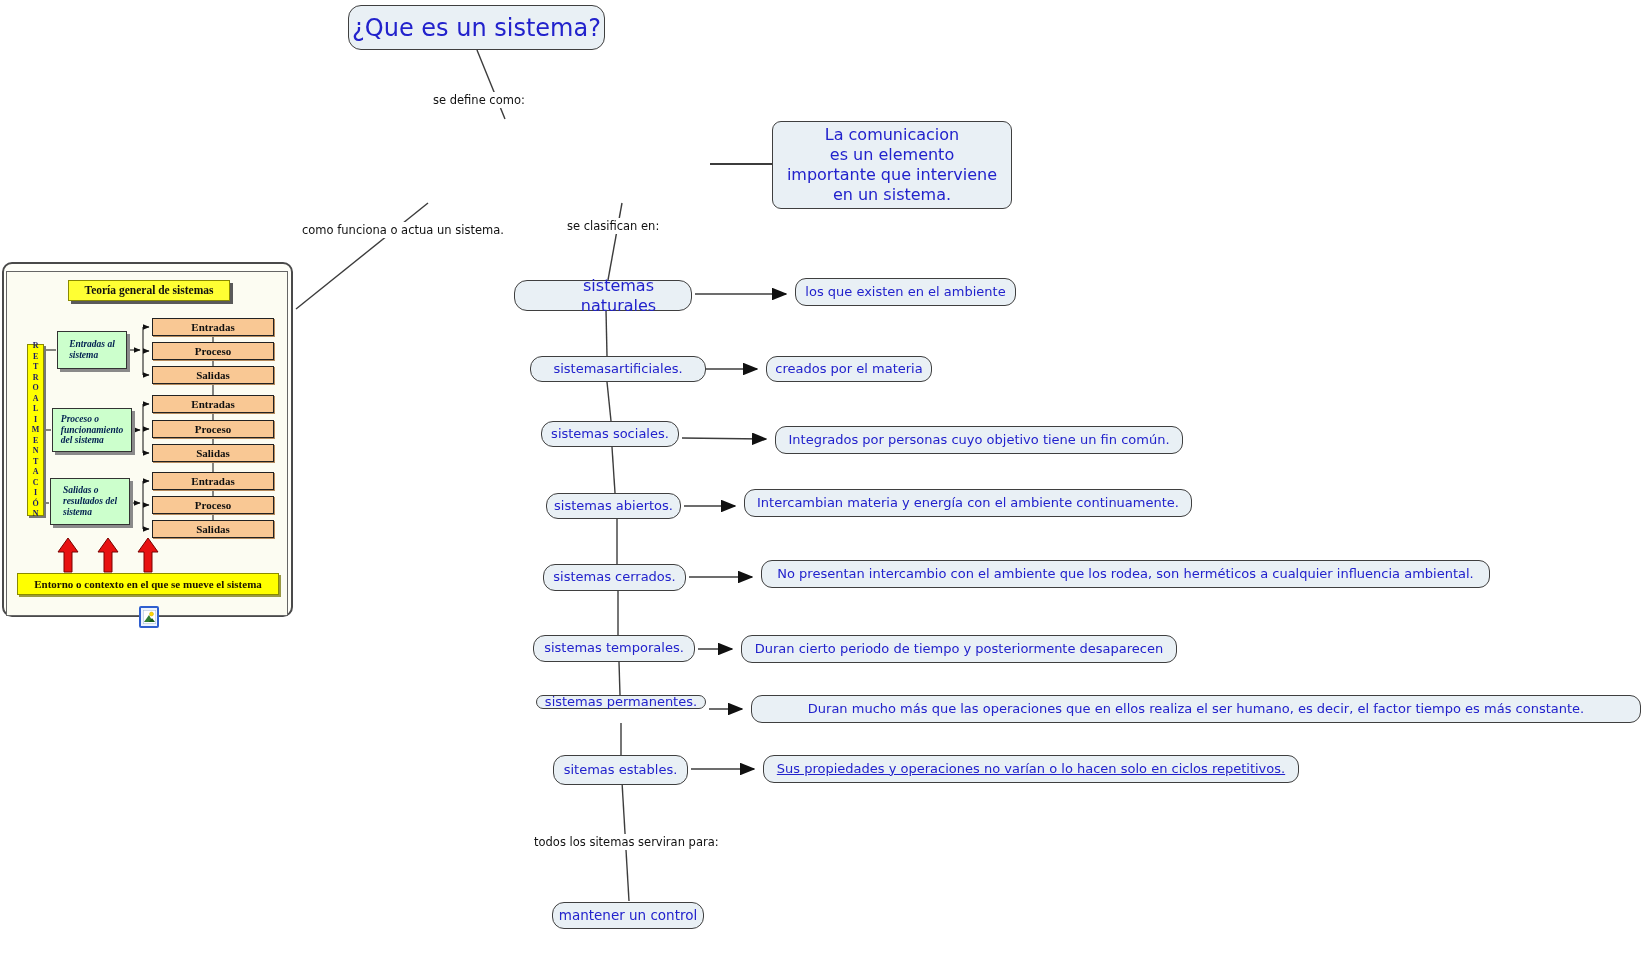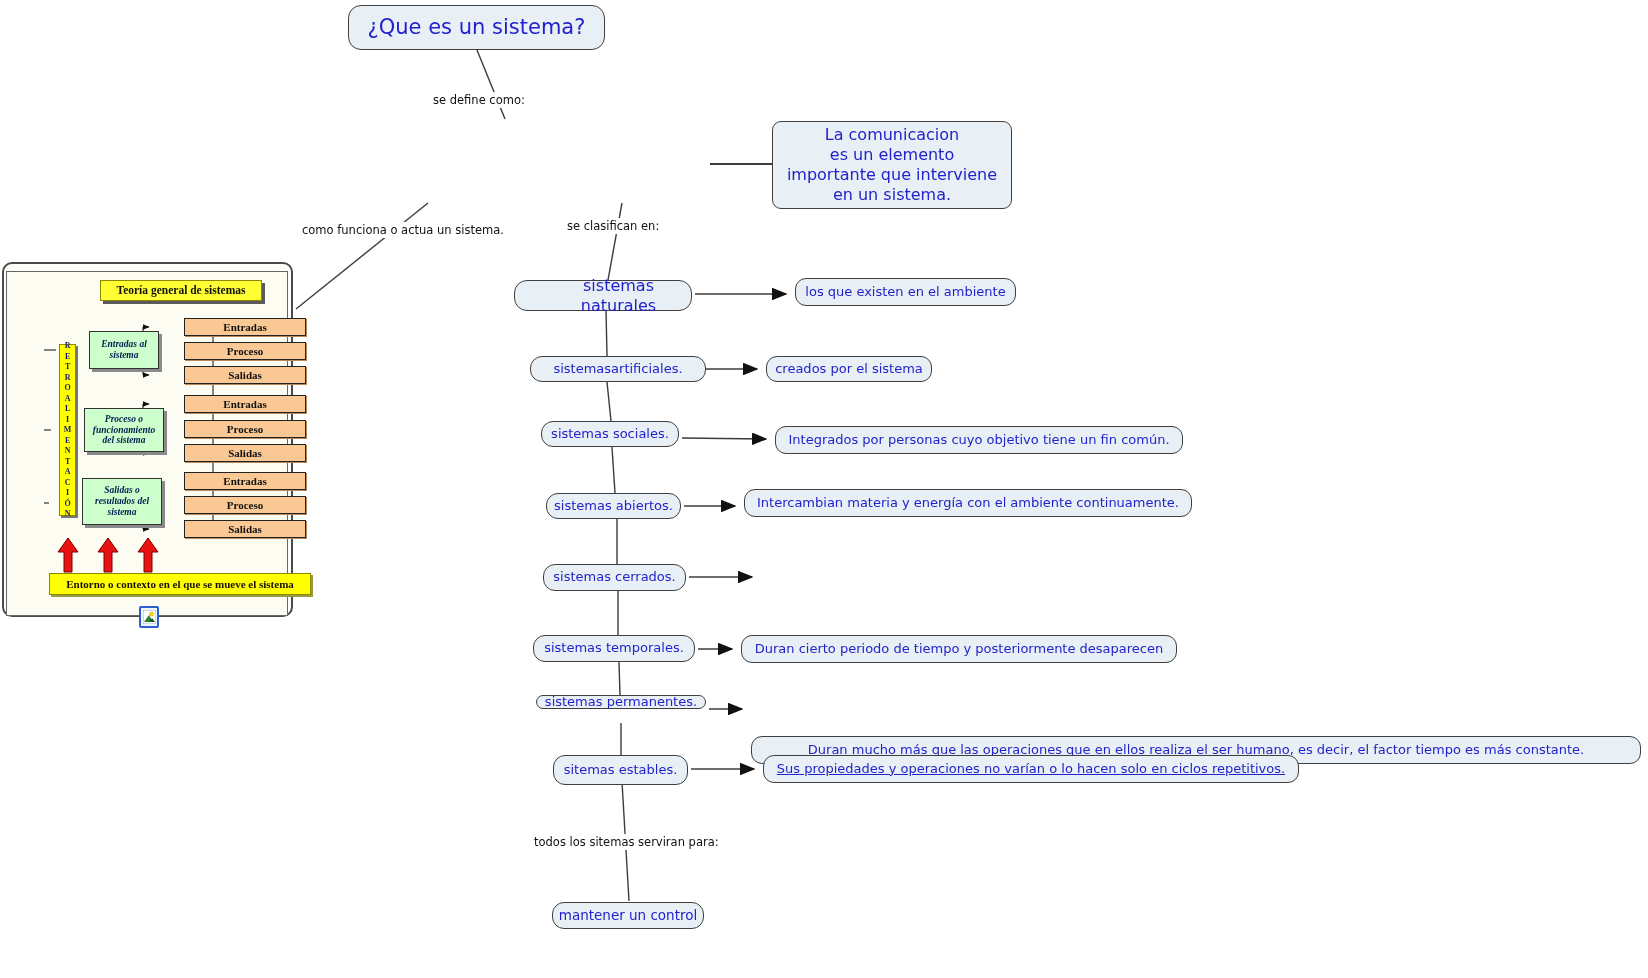--- a/index.html
+++ b/index.html
@@ -11,21 +11,21 @@
   
   .node {
     position: absolute; z-index: 3;
     background: #e9f0f5;
     border: 1.6px solid #3f3f3f;
     border-radius: 11px;
     color: #2222cc;
     display: flex; align-items: center; justify-content: center;
     text-align: center; white-space: pre-line; line-height: 1.25;
   }
-  .node.big { font-size: 21px; border-radius: 13px; }
+  .node.big { font-size: 24px; border-radius: 13px; }
   .node.def { font-size: 17px; border-radius: 14px; }
   .node.comm { font-size: 16px; border-radius: 9px; }
   .node.nat { font-size: 16px; border-radius: 13px; padding-left: 31px; }
   .node.small { font-size: 13px; border-radius: 12px; white-space: nowrap; }
   .node.desc { font-size: 13px; border-radius: 11px; white-space: nowrap; }
 
   .link-label {
     position: absolute; z-index: 3;
     background: #ffffff; color: #111111;
     font-size: 11.5px; padding: 1px 3px; white-space: nowrap;
@@ -36,22 +36,22 @@
     position: absolute; left: 2px; top: 262px; width: 291px; height: 355px;
     background: #fefef8; border: 2px solid #4a4a4a; border-radius: 10px; z-index: 1;
   }
   .tgs-inner {
     position: absolute; left: 6px; top: 271px; width: 282px; height: 345px;
     background: #fcfcf2; border: 1px solid #666666; z-index: 1;
   }
   .tgs-box {
     position: absolute; z-index: 3;
     font-family: "Liberation Serif", "DejaVu Serif", serif; font-weight: bold;
-    display: flex; align-items: center; justify-content: center; text-align: center;
-    white-space: pre-line; line-height: 1.15; margin-left: 32px;
+    display: flex; align-items: center; justify-content: center; text-align: left;
+    white-space: pre-line; line-height: 1.15;
   }
   .tgs-title {
     background: #ffff33; border: 1px solid #8a8a00; color: #101010;
     font-size: 11.5px; box-shadow: 3px 3px 0 #5a5a5a;
   }
   .tgs-green {
     background: #ccffcc; border: 1px solid #333333; color: #002050;
     font-size: 9.5px; box-shadow: 3px 3px 0 #8a8a8a; font-style: italic;
   }
   .tgs-orange {
@@ -159,35 +159,36 @@
 en un sistema.</div>
 
   <div class="link-label" style="left:299px; top:222px;">como funciona o actua un sistema.</div>
 
   <div class="link-label" style="left:564px; top:218px;">se clasifican en:</div>
 
   <div class="node nat" style="left:514px; top:280px; width:178px; height:31px;">sistemas naturales</div>
   <div class="node desc" style="left:795px; top:278px; width:221px; height:28px;">los que existen en el ambiente</div>
 
   <div class="node small" style="left:530px; top:356px; width:176px; height:26px;">sistemasartificiales.</div>
-  <div class="node desc" style="left:766px; top:356px; width:166px; height:26px;">creados por el sistema</div>
+  <div class="node desc" style="left:766px; top:356px; width:166px; height:26px;">creados por el materia</div>
 
   <div class="node small" style="left:541px; top:421px; width:138px; height:26px;">sistemas sociales.</div>
   <div class="node desc" style="left:775px; top:426px; width:408px; height:28px;">Integrados por personas cuyo objetivo tiene un fin común.</div>
 
   <div class="node small" style="left:546px; top:493px; width:135px; height:26px;">sistemas abiertos.</div>
   <div class="node desc" style="left:744px; top:489px; width:448px; height:28px;">Intercambian materia y energía con el ambiente continuamente.</div>
 
   <div class="node small" style="left:543px; top:564px; width:143px; height:27px;">sistemas cerrados.</div>
+  <div class="node desc" style="left:761px; top:560px; width:729px; height:28px;">No presentan intercambio con el ambiente que los rodea, son herméticos a cualquier influencia ambiental.</div>
 
   <div class="node small" style="left:533px; top:635px; width:162px; height:27px;">sistemas temporales.</div>
   <div class="node desc" style="left:741px; top:635px; width:436px; height:28px;">Duran cierto periodo de tiempo y posteriormente desaparecen</div>
 
   <div class="node small" style="left:536px; top:695px; width:170px; height:14px;">sistemas permanentes.</div>
-  <div class="node desc" style="left:751px; top:695px; width:890px; height:28px;margin-top:41px;">Duran mucho más que las operaciones que en ellos realiza el ser humano, es decir, el factor tiempo es más constante.</div>
+  <div class="node desc" style="left:751px; top:695px; width:890px; height:28px;">Duran mucho más que las operaciones que en ellos realiza el ser humano, es decir, el factor tiempo es más constante.</div>
 
   <div class="node small" style="left:553px; top:755px; width:135px; height:30px;">sitemas estables.</div>
   <div class="node desc" style="left:763px; top:755px; width:536px; height:28px;text-decoration:underline;">Sus propiedades y operaciones no varían o lo hacen solo en ciclos repetitivos.</div>
 
   <div class="link-label" style="left:531px; top:834px;">todos los sitemas serviran para:</div>
 
   <div class="node small" style="left:552px; top:902px; width:152px; height:27px; font-size:13.5px;">mantener un control</div>
 
   <div class="tgs-panel"></div>
   <div class="tgs-inner"></div>

